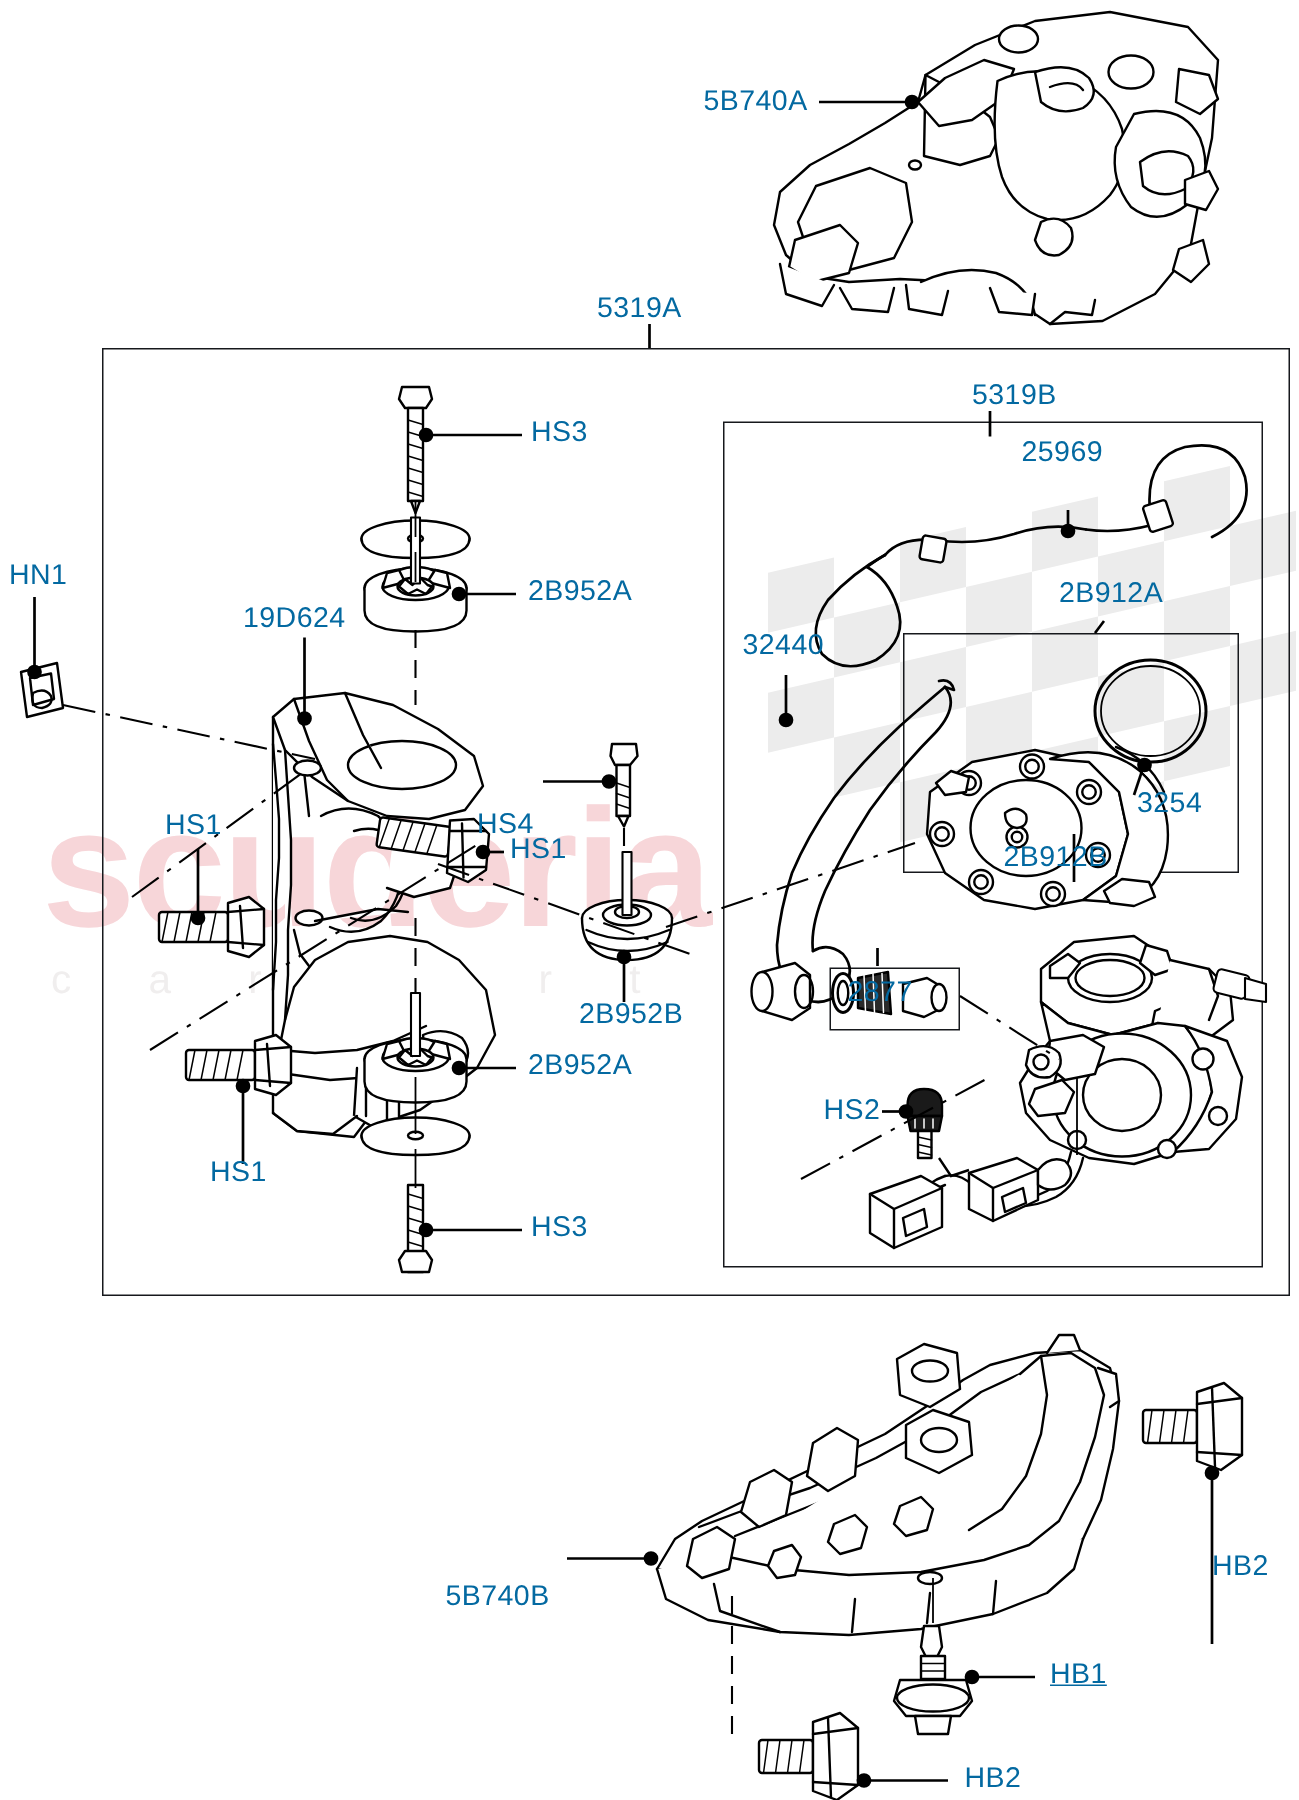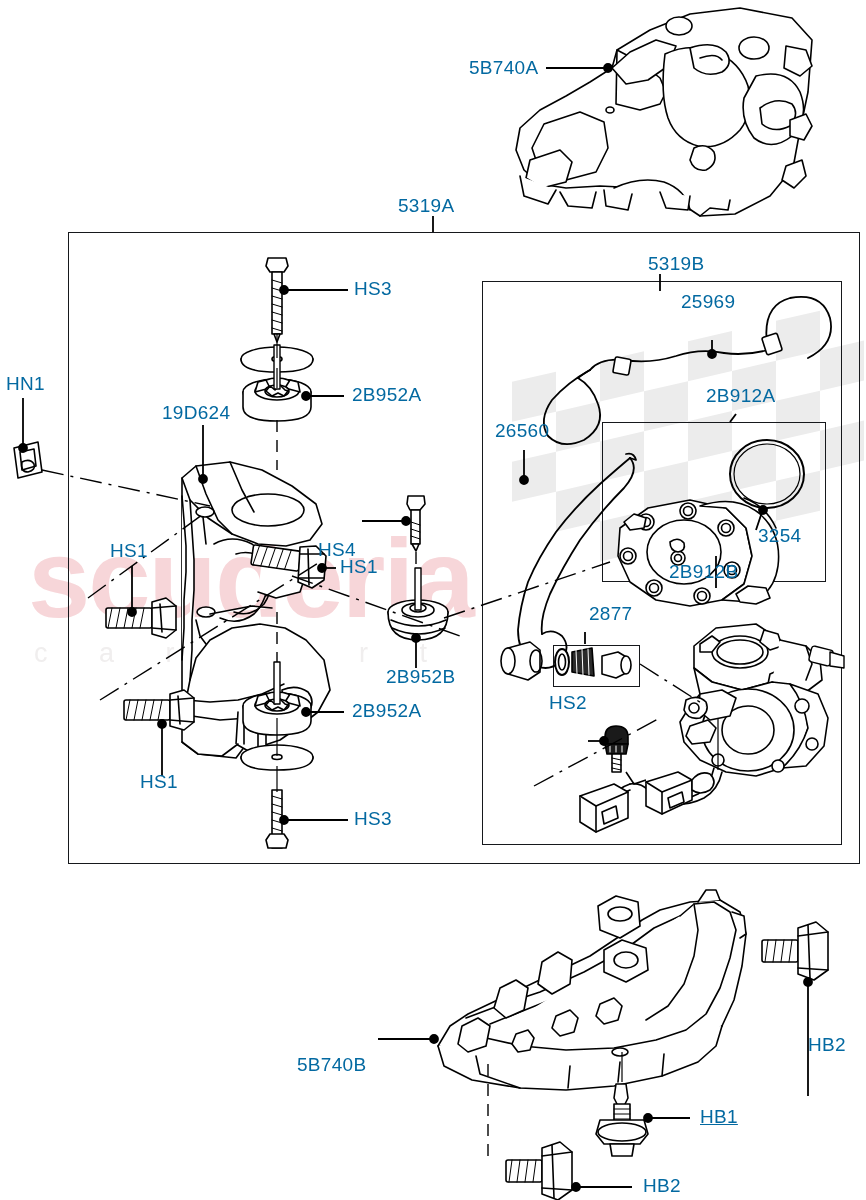--- a/index.html
+++ b/index.html
@@ -578,24 +578,24 @@
   <div class="lbl" style="left:354px;top:279px;">HS3</div>
   <div class="lbl" style="left:352px;top:385px;">2B952A</div>
   <div class="lbl" style="left:318px;top:540px;">HS4</div>
   <div class="lbl" style="left:340px;top:557px;">HS1</div>
   <div class="lbl" style="left:110px;top:541px;">HS1</div>
   <div class="lbl" style="left:140px;top:772px;">HS1</div>
   <div class="lbl" style="left:386px;top:667px;">2B952B</div>
   <div class="lbl" style="left:352px;top:701px;">2B952A</div>
   <div class="lbl" style="left:354px;top:809px;">HS3</div>
   <div class="lbl" style="left:681px;top:292px;">25969</div>
-  <div class="lbl" style="left:495px;top:421px;">26560</div>
+  <div class="lbl" style="left:495px;top:421px;">32440</div>
   <div class="lbl" style="left:706px;top:386px;text-align:right;">2B912A</div>
   <div class="lbl" style="left:736px;top:526px;margin-left:22px;">3254</div>
   <div class="lbl" style="left:669px;top:562px;">2B912B</div>
-  <div class="lbl" style="left:565px;top:604px;margin-left:24px;">2877</div>
-  <div class="lbl" style="left:549px;top:693px;">HS2</div>
+  <div class="lbl" style="left:565px;top:652px;">2877</div>
+  <div class="lbl" style="left:549px;top:731px;">HS2</div>
   <div class="lbl" style="left:297px;top:1028px;margin-top:27px;">5B740B</div>
   <div class="lbl" style="left:700px;top:1107px;text-decoration:underline;">HB1</div>
   <div class="lbl" style="left:808px;top:1035px;">HB2</div>
   <div class="lbl" style="left:643px;top:1176px;">HB2</div>
 
 </div>
 
 </body></html>

